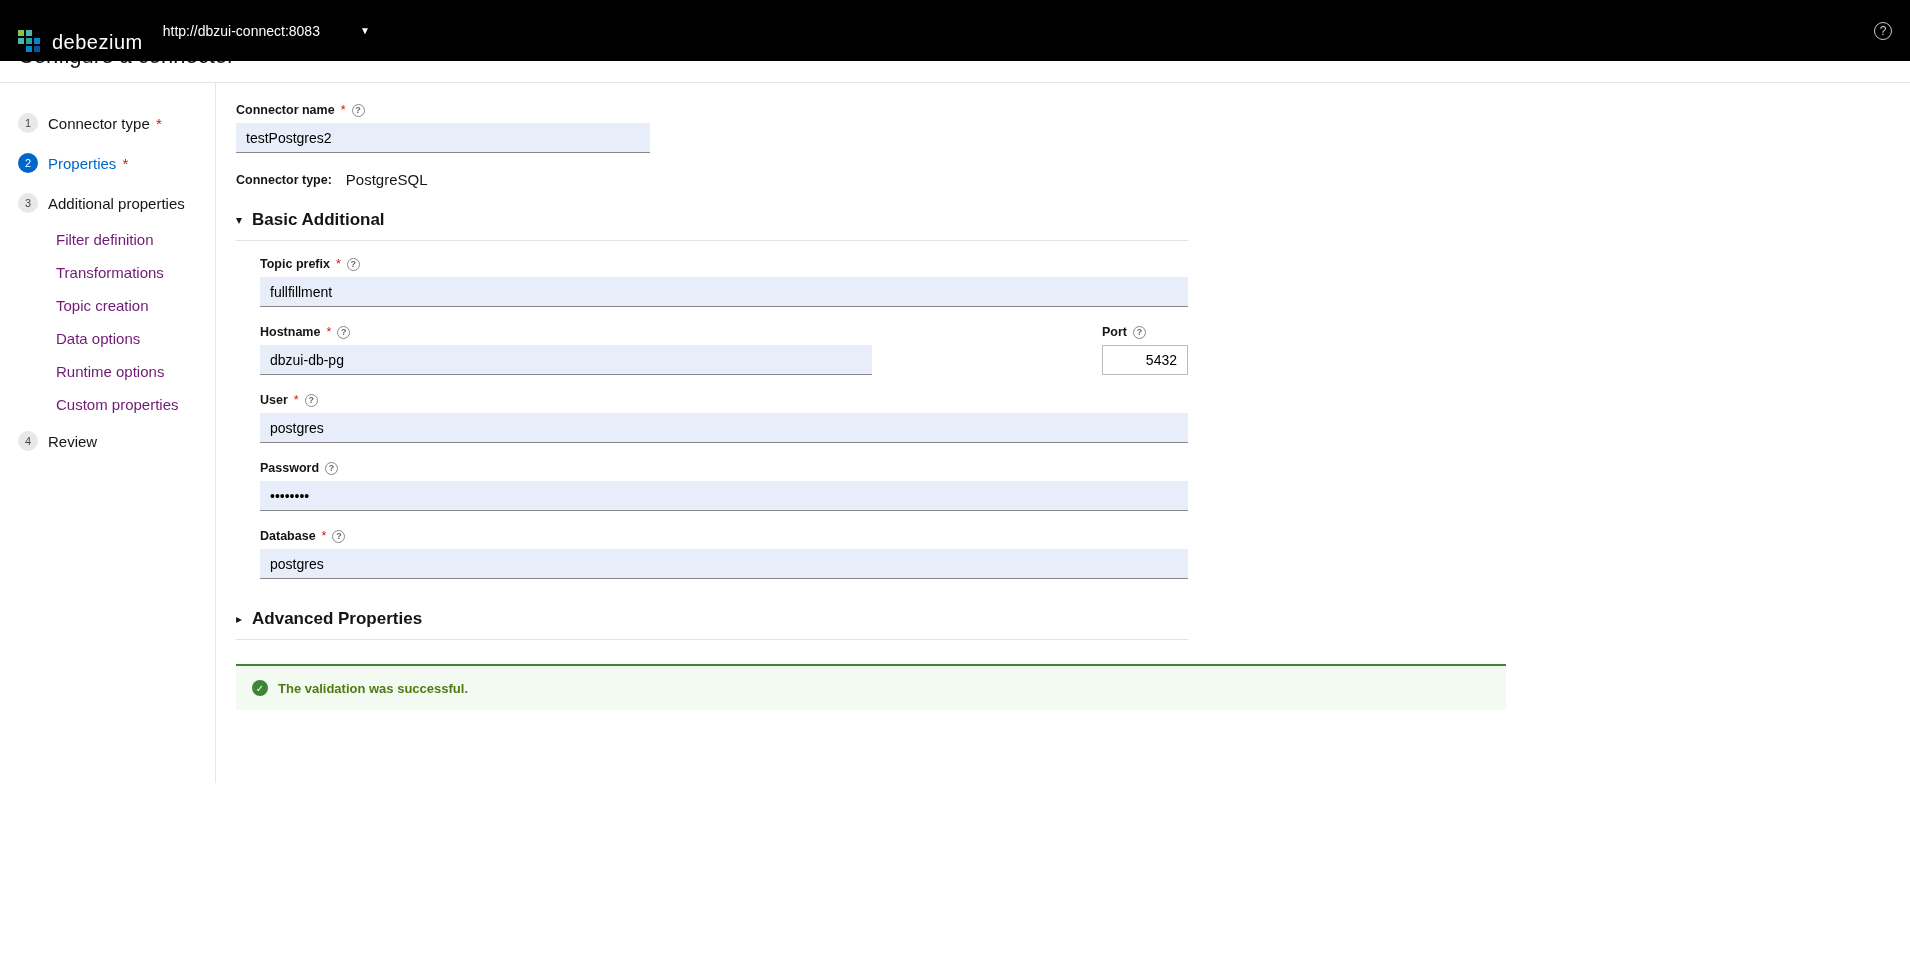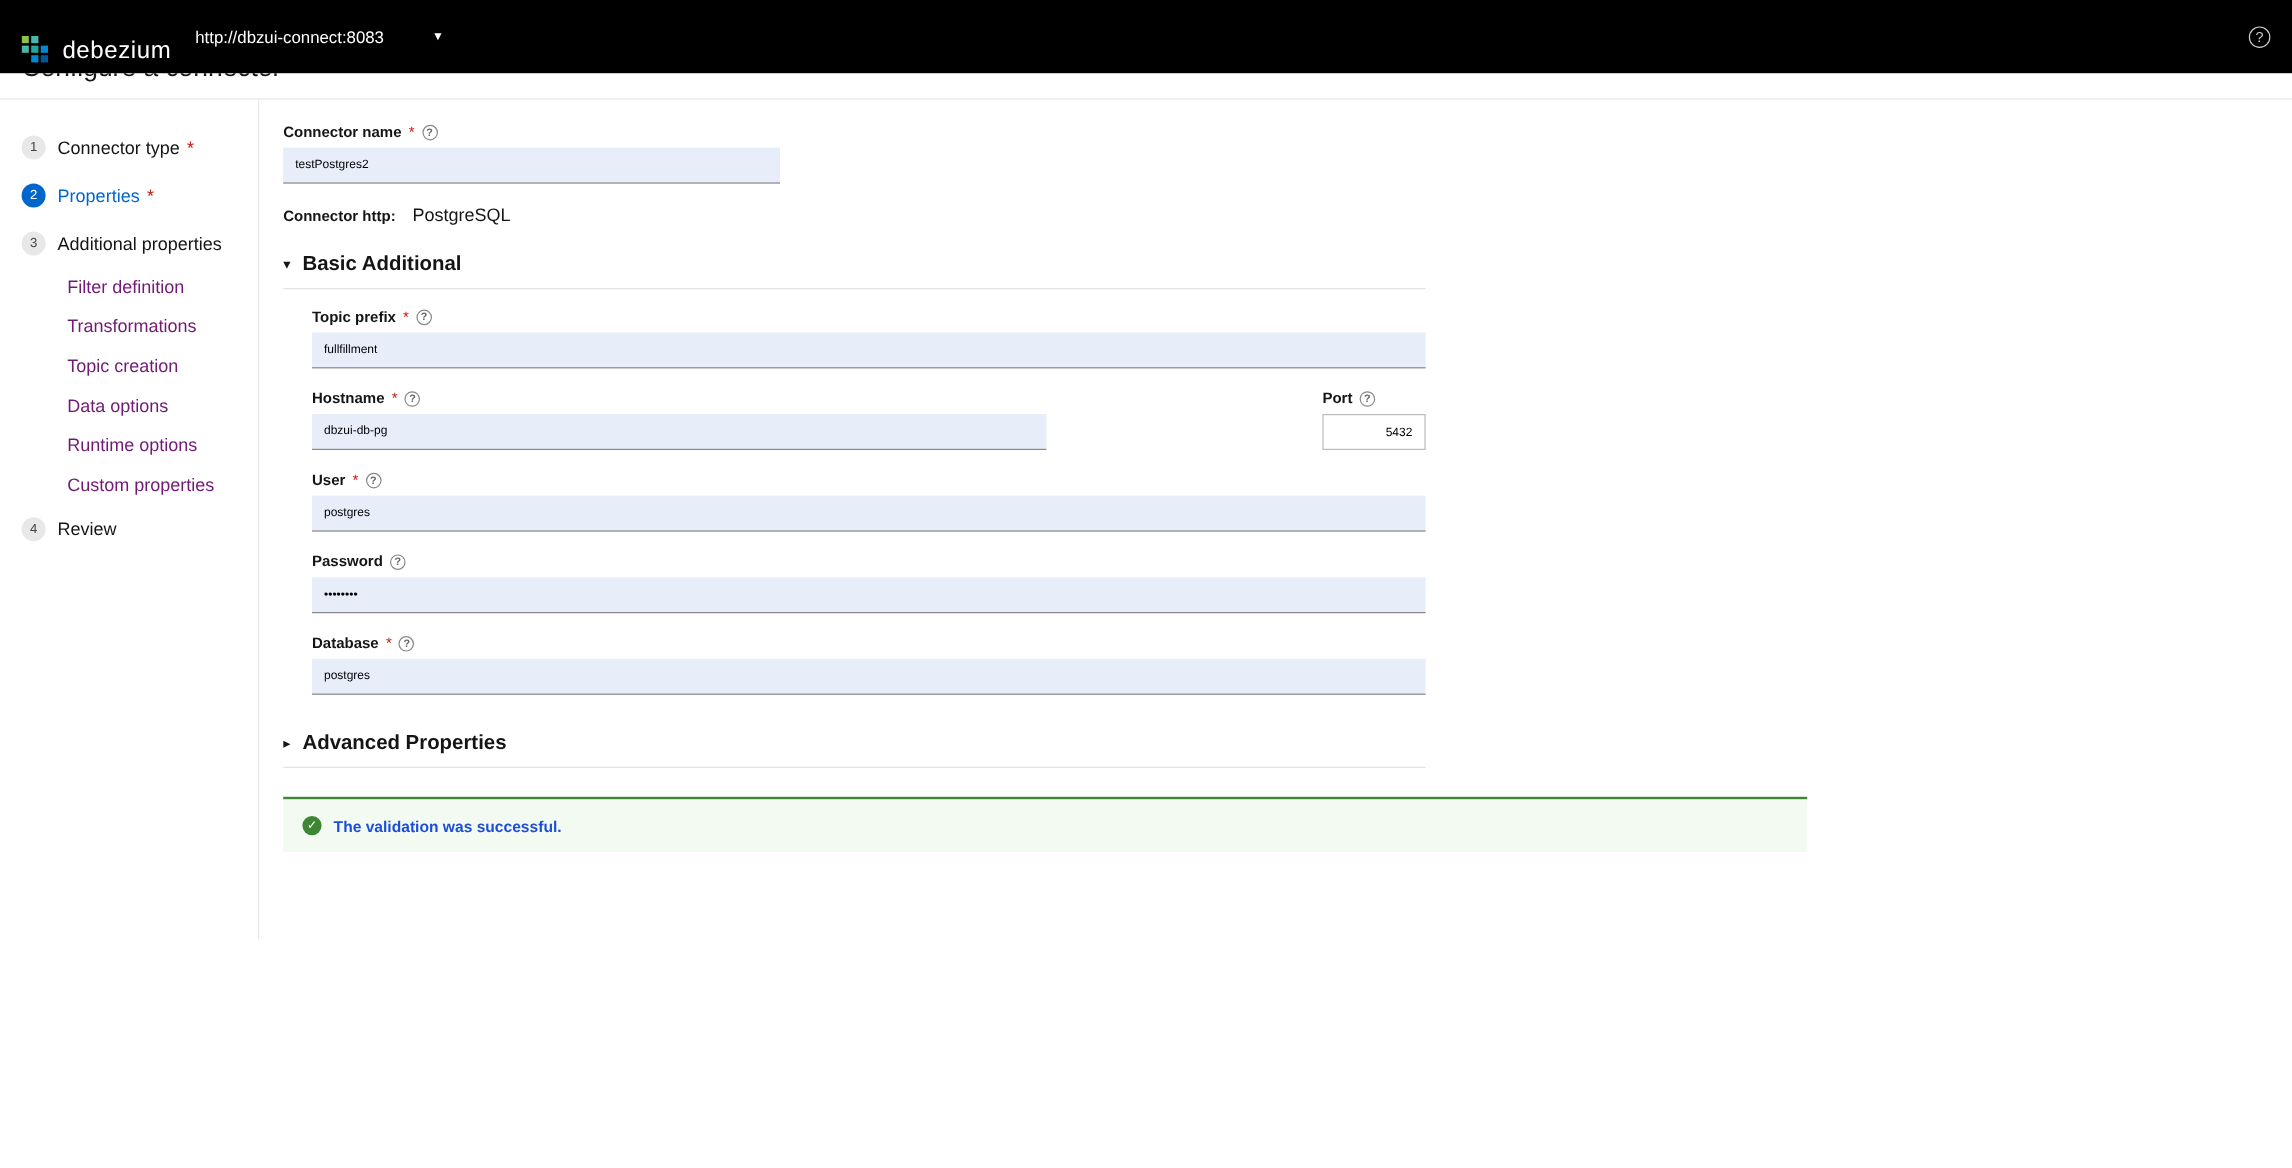--- a/index.html
+++ b/index.html
@@ -106,21 +106,21 @@
   display: inline-flex; align-items: center; justify-content: center;
   cursor: help;
 }
 .text-input {
   width: 414px;
   height: 30px;
   background: #e7eef9;
   border: none;
   border-bottom: 1px solid #888;
   padding: 0 10px;
-  font-size: 10px;
+  font-size: 14px;
   outline: none;
 }
 .text-input.full { width: 928px; }
 .text-input.half { width: 612px; }
 .text-input.port { width: 86px; background: #fff; border: 1px solid #bbb; text-align: right; padding-right: 10px; }
 .inline-row { display: flex; align-items: flex-start; gap: 12px; }
 .section-header {
   display: flex;
   align-items: center;
   gap: 10px;
@@ -146,21 +146,21 @@
   align-items: center;
   gap: 10px;
 }
 .alert .ok-icon {
   width: 16px; height: 16px;
   background: #3e8635;
   border-radius: 50%;
   display: flex; align-items: center; justify-content: center;
   color: #fff; font-size: 10px;
 }
-.alert-text { font-size: 13px; font-weight: 700; color: #1d4ed8; }
+.alert-text { font-size: 13px; font-weight: 700; color: #4d7c0f; }
 .footer {
   margin-top: 48px;
   display: flex;
   align-items: center;
   gap: 10px;
 }
 .btn {
   height: 30px;
   padding: 0 14px;
   font-size: 14px;
@@ -236,21 +236,21 @@
     <div class="form-group">
       <div class="form-label">
         <span>Connector name</span>
         <span class="req-star">*</span>
         <span class="help-icon">?</span>
       </div>
       <input class="text-input" value="testPostgres2" style="">
     </div>
 
     <div class="ct-row">
-      <span class="lbl">Connector http:</span>
+      <span class="lbl">Connector type:</span>
       <span class="val">PostgreSQL</span>
     </div>
 
     <div class="section-header">
       <span class="chev">▾</span>
       <span class="title">Basic Additional</span>
     </div>
 
     <div class="indent">
       <div class="form-group">

